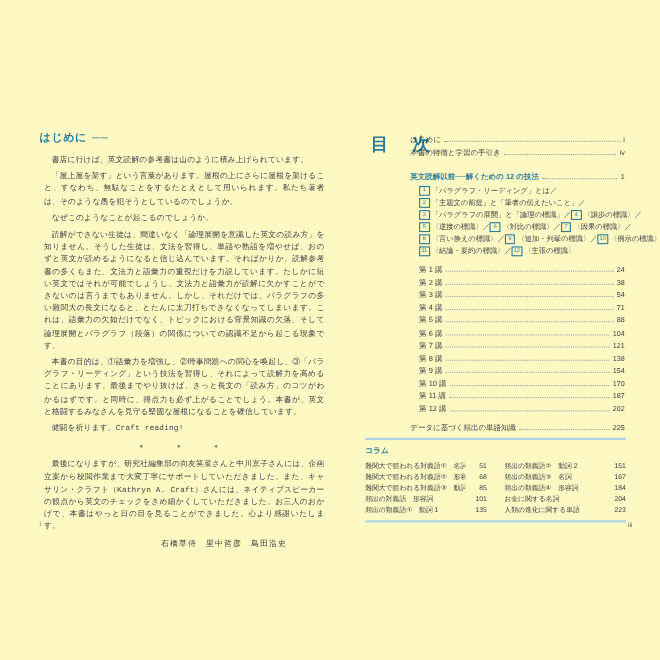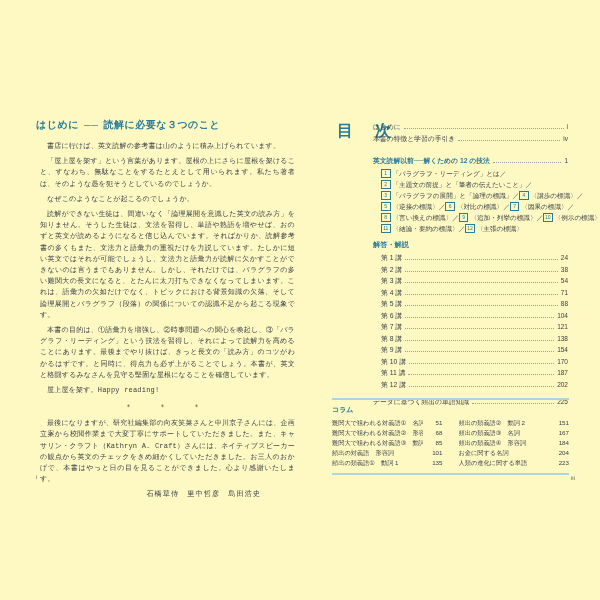--- a/index.html
+++ b/index.html
@@ -50,29 +50,28 @@
 </style>
 </head>
 <body>
 
 <div id="canvas">
 
   <div class="left-page">
     <div class="lp-title">
       <span class="t-main">はじめに</span>
       <span>──</span>
-      <span class="t-main">読解に必要な３つのこと</span>
     </div>
     <div class="preface-body" id="preface-body-1">
         <p>書店に行けば、英文読解の参考書は山のように積み上げられています。</p>
         <p>「屋上屋を架す」という言葉があります。屋根の上にさらに屋根を架けること、すなわち、無駄なことをするたとえとして用いられます。私たち著者は、そのような愚を犯そうとしているのでしょうか。</p>
         <p>なぜこのようなことが起こるのでしょうか。</p>
         <p>読解ができない生徒は、間違いなく「論理展開を意識した英文の読み方」を知りません。そうした生徒は、文法を習得し、単語や熟語を増やせば、おのずと英文が読めるようになると信じ込んでいます。そればかりか、読解参考書の多くもまた、文法力と語彙力の重視だけを力説しています。たしかに短い英文ではそれが可能でしょうし、文法力と語彙力が読解に欠かすことができないのは言うまでもありません。しかし、それだけでは、パラグラフの多い難関大の長文になると、とたんに太刀打ちできなくなってしまいます。これは、語彙力の欠如だけでなく、トピックにおける背景知識の欠落、そして論理展開とパラグラフ（段落）の関係についての認識不足から起こる現象です。</p>
         <p>本書の目的は、①語彙力を増強し、②時事問題への関心を喚起し、③「パラグラフ・リーディング」という技法を習得し、それによって読解力を高めることにあります。最後までやり抜けば、きっと長文の「読み方」のコツがわかるはずです。と同時に、得点力も必ず上がることでしょう。本書が、英文と格闘するみなさんを見守る堅固な屋根になることを確信しています。</p>
-        <p>屋上屋を架す。Happy reading!</p>
+        <p>健闘を祈ります。Craft reading!</p>
       </div>
     <div class="sep-line">＊　＊　＊</div>
     <div class="preface-body" id="preface-body-2">
         <p>最後になりますが、研究社編集部の向友笑菜さんと中川京子さんには、企画立案から校閲作業まで大変丁寧にサポートしていただきました。また、キャサリン・クラフト（Kathryn A. Craft）さんには、ネイティブスピーカーの観点から英文のチェックをきめ細かくしていただきました。お三人のおかげで、本書はやっと日の目を見ることができました。心より感謝いたします。</p>
       </div>
     <div class="signature">石橋草侍　里中哲彦　島田浩史</div>
   </div>
   <div class="folio folio-left">i</div>
 
   <div class="toc-title">目　次</div>
@@ -100,21 +99,20 @@
       </div>
     <div id="technique-lines">
         <div class="tech-line"><span class="numbox">1</span><span>「パラグラフ・リーディング」とは／</span></div>
         <div class="tech-line"><span class="numbox">2</span><span>「主題文の前提」と「筆者の伝えたいこと」／</span></div>
         <div class="tech-line"><span class="numbox">3</span><span>「パラグラフの展開」と「論理の標識」／</span><span class="numbox">4</span><span>〈譲歩の標識〉／</span></div>
         <div class="tech-line"><span class="numbox">5</span><span>〈逆接の標識〉／</span><span class="numbox">6</span><span>〈対比の標識〉／</span><span class="numbox">7</span><span>〈因果の標識〉／</span></div>
         <div class="tech-line"><span class="numbox">8</span><span>〈言い換えの標識〉／</span><span class="numbox">9</span><span>〈追加・列挙の標識〉／</span><span class="numbox">10</span><span>〈例示の標識〉／</span></div>
         <div class="tech-line"><span class="numbox">11</span><span>〈結論・要約の標識〉／</span><span class="numbox">12</span><span>〈主張の標識〉</span></div>
       </div>
     <div class="toc-gap-s"></div>
-    <div class="section-head">解答・解説</div>
     <div id="lecture-list">
         <div class="toc-row lecture">
           <span class="toc-label ">第 1 講</span>
           <span class="dots"></span>
           <span class="toc-page">24</span>
         </div>
         <div class="toc-row lecture">
           <span class="toc-label ">第 2 講</span>
           <span class="dots"></span>
           <span class="toc-page">38</span>

